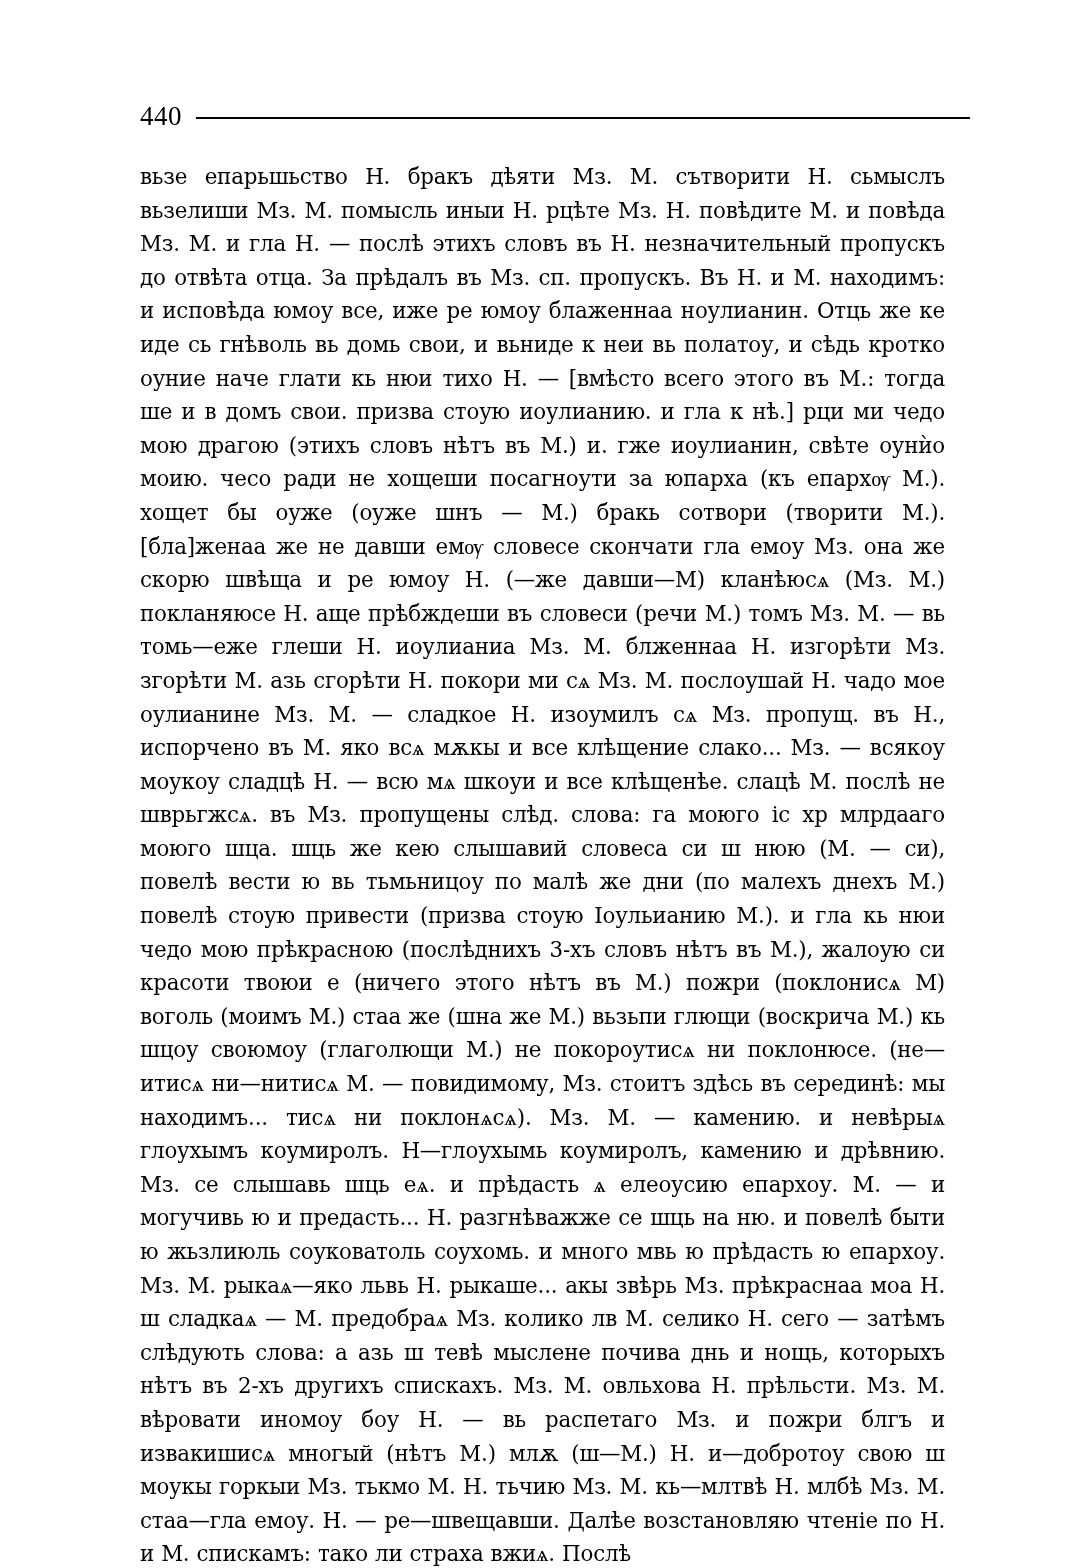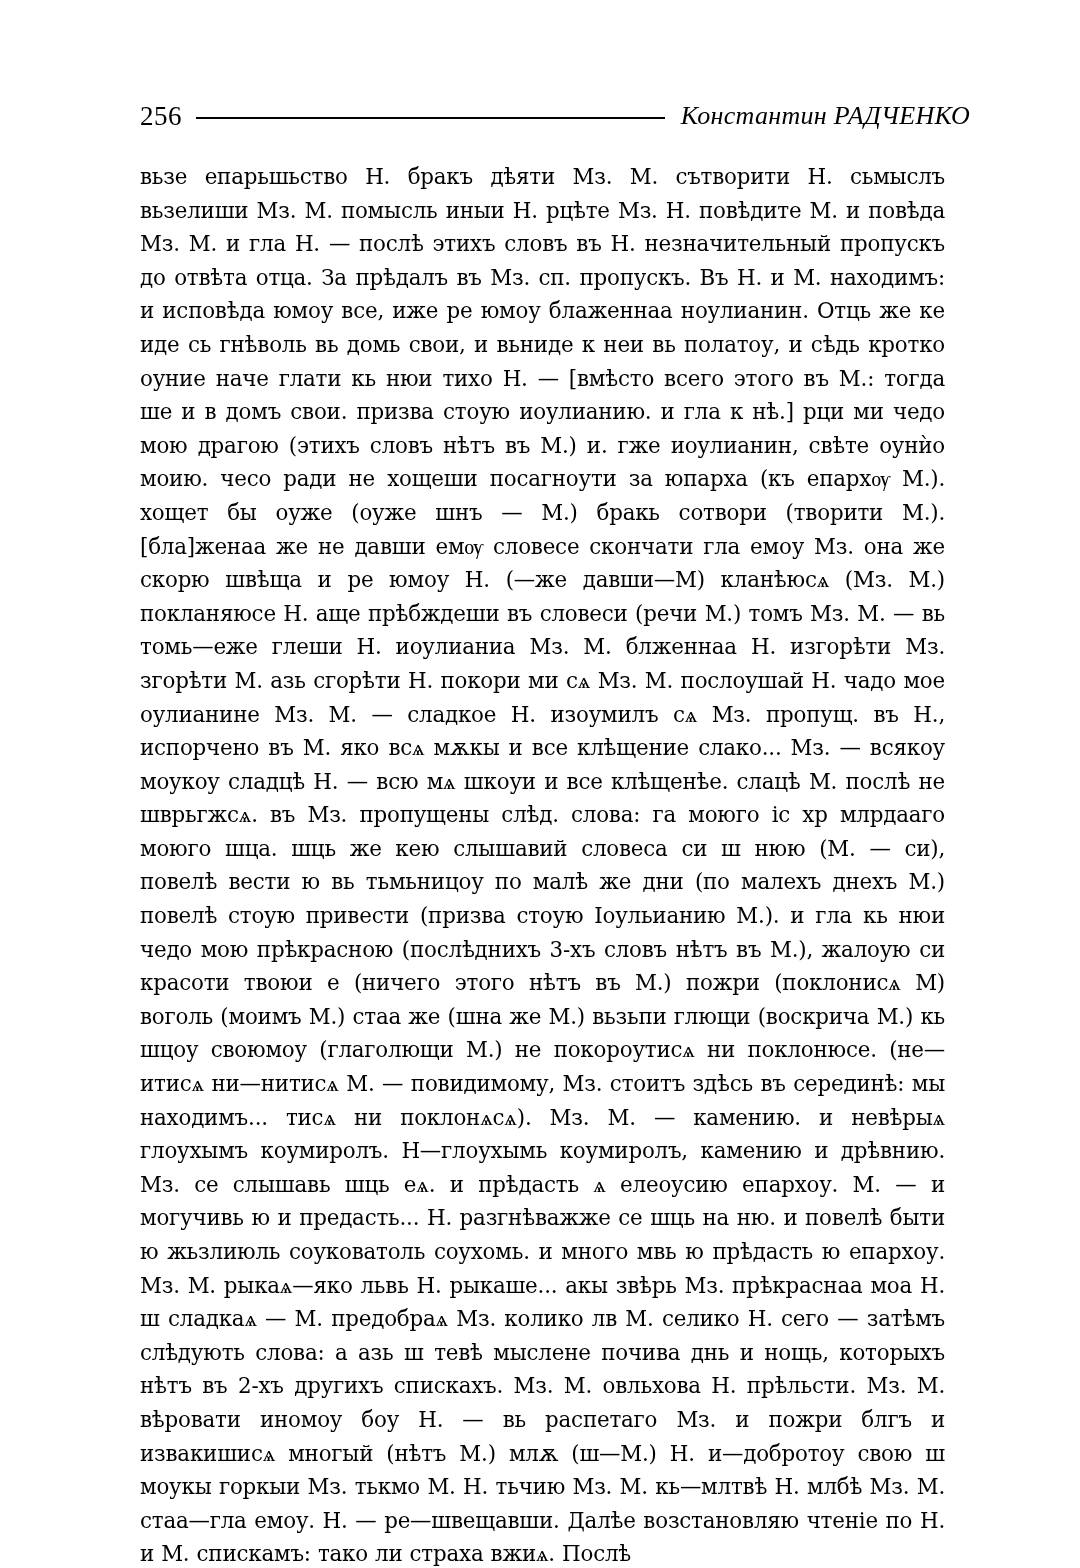--- a/index.html
+++ b/index.html
@@ -71,22 +71,21 @@
     font-size: 21.4px;
     letter-spacing: -0.2px;
   }
 </style>
 </head>
 <body>
 
 <div class="page">
 
   <div class="header">
-    <div class="folio">256</div>
+    <div class="folio">440</div>
     <div class="rule"></div>
-    <div class="running-title">Константин РАДЧЕНКО</div>
   </div>
 
   <div class="body">
     <p class="ocs">вьзе епарьшьство Н. бракъ дѣяти Мз. М. сътворити Н. сьмыслъ вьзелиши Мз. М. помысль иныи Н. рцѣте Мз. Н. повѣдите М. и повѣда Мз. М. и гла Н. — послѣ этихъ словъ въ Н. незначительный пропускъ до отвѣта отца. За прѣдалъ въ Мз. сп. пропускъ. Въ Н. и М. находимъ: и исповѣда юмоу все, иже ре юмоу блаженнаа ноулианин. Отць же ке иде сь гнѣволь вь домь свои, и вьниде к неи вь полатоу, и сѣдь кротко оуние наче глати кь нюи тихо Н. — [вмѣсто всего этого въ М.: тогда ше и в домъ свои. призва стоую иоулианию. и гла к нѣ.] рци ми чедо мою драгою (этихъ словъ нѣтъ въ М.) и. гже иоулианин, свѣте оунѝо моию. чесо ради не хощеши посагноути за юпарха (къ епархѹ М.). хощет бы оуже (оуже шнъ — М.) бракь сотвори (творити М.). [бла]женаа же не давши емѹ словесе скончати гла емоу Мз. она же скорю швѣща и ре юмоу Н. (—же давши—М) кланѣюсѧ (Мз. М.) покланяюсе Н. аще прѣбждеши въ словеси (речи М.) томъ Мз. М. — вь томь—еже глеши Н. иоулианиа Мз. М. блженнаа Н. изгорѣти Мз. згорѣти М. азь сгорѣти Н. покори ми сѧ Мз. М. послоушай Н. чадо мое оулианине Мз. М. — сладкое Н. изоумилъ сѧ Мз. пропущ. въ Н., испорчено въ М. яко всѧ мѫкы и все клѣщение слако... Мз. — всякоу моукоу сладцѣ Н. — всю мѧ шкоуи и все клѣщенѣе. слацѣ М. послѣ не шврьгжсѧ. въ Мз. пропущены слѣд. слова: га моюго іс хр млрдааго моюго шца. шць же кею слышавий словеса си ш нюю (М. — си), повелѣ вести ю вь тьмьницоу по малѣ же дни (по малехъ днехъ М.) повелѣ стоую привести (призва стоую Іоульианию М.). и гла кь нюи чедо мою прѣкрасною (послѣднихъ 3-хъ словъ нѣтъ въ М.), жалоую си красоти твоюи е (ничего этого нѣтъ въ М.) пожри (поклонисѧ М) воголь (моимъ М.) стаа же (шна же М.) вьзьпи глющи (воскрича М.) кь шцоу своюмоу (глаголющи М.) не покороутисѧ ни поклонюсе. (не—итисѧ ни—нитисѧ М. — повидимому, Мз. стоитъ здѣсь въ серединѣ: мы находимъ... тисѧ ни поклонѧсѧ). Мз. М. — камению. и невѣрыѧ глоухымъ коумиролъ. Н—глоухымь коумиролъ, камению и дрѣвнию. Мз. се слышавь шць еѧ. и прѣдасть ѧ елеоусию епархоу. М. — и могучивь ю и предасть... Н. разгнѣважже се шць на ню. и повелѣ быти ю жьзлиюль соуковатоль соухомь. и много мвь ю прѣдасть ю епархоу. Мз. М. рыкаѧ—яко львь Н. рыкаше... акы звѣрь Мз. прѣкраснаа моа Н. ш сладкаѧ — М. предобраѧ Мз. колико лв М. селико Н. сего — затѣмъ слѣдують слова: а азь ш тевѣ мыслене почива днь и нощь, которыхъ нѣтъ въ 2-хъ другихъ спискахъ. Мз. М. овльхова Н. прѣльсти. Мз. М. вѣровати иномоу боу Н. — вь распетаго Мз. и пожри блгъ и извакишисѧ многый (нѣтъ М.) млѫ (ш—М.) Н. и—добротоу свою ш моукы горкыи Мз. тькмо М. Н. тьчию Мз. М. кь—млтвѣ Н. млбѣ Мз. М. стаа—гла емоу. Н. — ре—швещавши. Далѣе возстановляю чтеніе по Н. и М. спискамъ: тако ли страха вжиѧ. Послѣ</p>
   </div>
 
 </div>
 
 </body></html>

